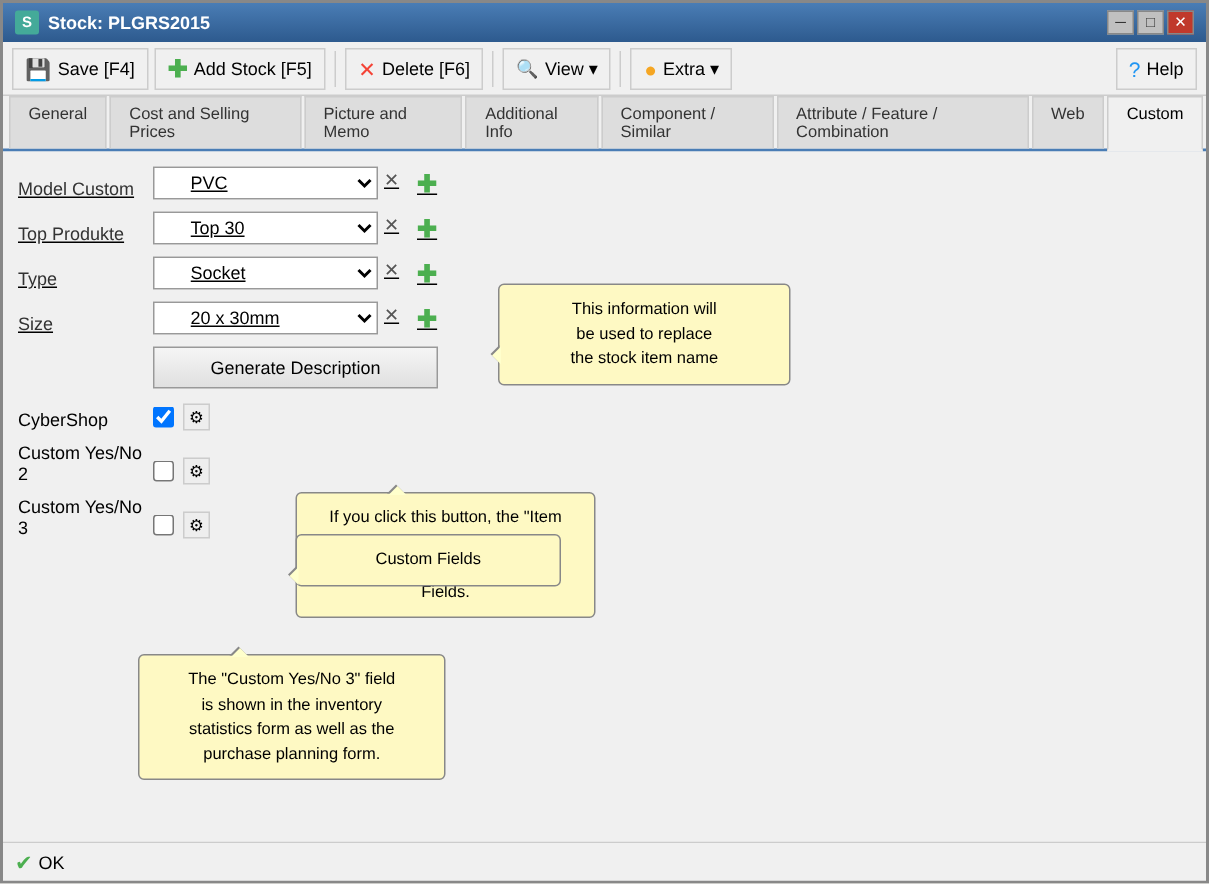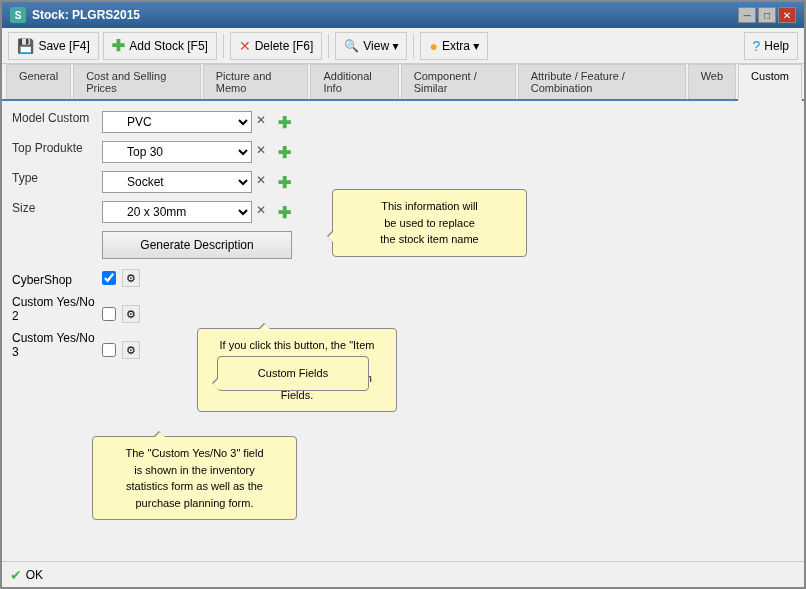--- a/index.html
+++ b/index.html
@@ -24,41 +24,41 @@
     .extra-icon { color: #f5a623; font-size: 14px; }
     .help-icon { color: #2196F3; font-size: 14px; }
     .help-btn { margin-left: auto; }
 
     .tabs { background: #f0f0f0; border-bottom: 2px solid #4a7db5; display: flex; padding-left: 4px; }
     .tab { padding: 5px 12px; font-size: 11px; cursor: pointer; border: 1px solid #ccc; border-bottom: none; background: #ddd; margin-right: 2px; color: #333; }
     .tab.active { background: #f0f0f0; border-bottom: 2px solid #f0f0f0; color: #000; font-weight: normal; margin-bottom: -2px; z-index: 1; }
 
     .content { flex: 1; padding: 10px; background: #f0f0f0; position: relative; overflow: hidden; }
 
-    .form-row { display: flex; align-items: flex-start; margin-bottom: 8px; }
+    .form-row { display: flex; align-items: flex-end; margin-bottom: 8px; text-decoration: underline; }
     .form-label { width: 90px; font-size: 12px; color: #333; }
     .form-select-wrap { display: flex; align-items: center; gap: 4px; }
     .form-select { width: 150px; height: 22px; border: 1px solid #999; background: white; font-size: 12px; padding: 0 20px; }
     .btn-clear { width: 18px; height: 18px; background: none; border: none; cursor: pointer; color: #555; font-size: 12px; }
     .btn-add-green { width: 18px; height: 18px; background: none; border: none; cursor: pointer; color: #4CAF50; font-size: 16px; font-weight: bold; }
 
     .generate-btn { display: flex; align-items: center; justify-content: center; width: 190px; height: 28px; background: linear-gradient(to bottom, #f5f5f5, #e0e0e0); border: 1px solid #999; cursor: pointer; font-size: 12px; margin-left: 90px; margin-bottom: 10px; }
 
     .tooltip-box { position: absolute; background: #fef9c3; border: 1px solid #888; border-radius: 4px; padding: 8px 10px; font-size: 11px; line-height: 1.5; text-align: center; }
     .tooltip-box::before { content: ''; position: absolute; border: 6px solid transparent; }
 
     .tooltip-info { top: 88px; left: 330px; width: 195px; }
     .tooltip-info::before { left: -12px; top: 40px; border-right-color: #888; }
     .tooltip-info-inner::before { content: ''; position: absolute; left: -11px; top: 41px; border: 6px solid transparent; border-right-color: #ffffcc; }
 
     .tooltip-generate { top: 215px; left: 195px; width: 200px; margin-top: 12px; }
     .tooltip-generate::before { left: 60px; top: -12px; border-bottom-color: #888; }
     .tooltip-generate-inner::before { content: ''; position: absolute; left: 61px; top: -11px; border: 6px solid transparent; border-bottom-color: #ffffcc; }
 
-    .tooltip-custom { top: 255px; left: 195px; width: 152px; margin-left: 20px; }
+    .tooltip-custom { top: 255px; left: 195px; width: 177px; }
     .tooltip-custom::before { left: -12px; top: 20px; border-right-color: #888; }
     .tooltip-custom-inner::before { content: ''; position: absolute; left: -11px; top: 21px; border: 6px solid transparent; border-right-color: #ffffcc; }
 
     .tooltip-custom3 { top: 335px; left: 90px; width: 205px; }
     .tooltip-custom3::before { left: 60px; top: -12px; border-bottom-color: #888; }
     .tooltip-custom3-inner::before { content: ''; position: absolute; left: 61px; top: -11px; border: 6px solid transparent; border-bottom-color: #ffffcc; }
 
     .checkbox-row { display: flex; align-items: flex-end; margin-bottom: 8px; }
     .checkbox-label { width: 90px; font-size: 12px; }
     .checkbox-wrap { display: flex; align-items: center; gap: 6px; }

